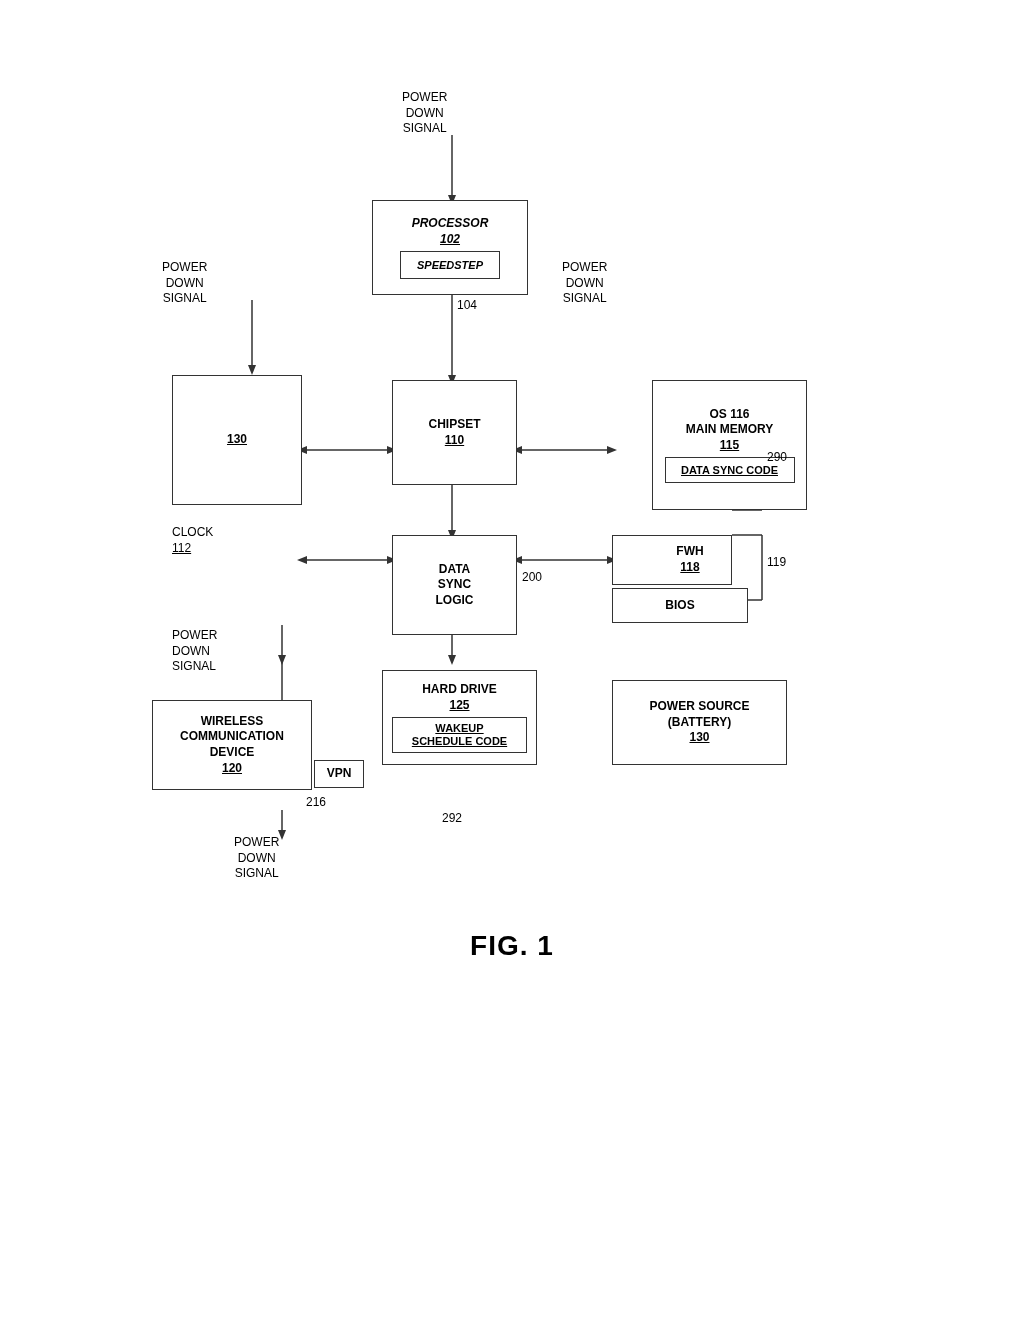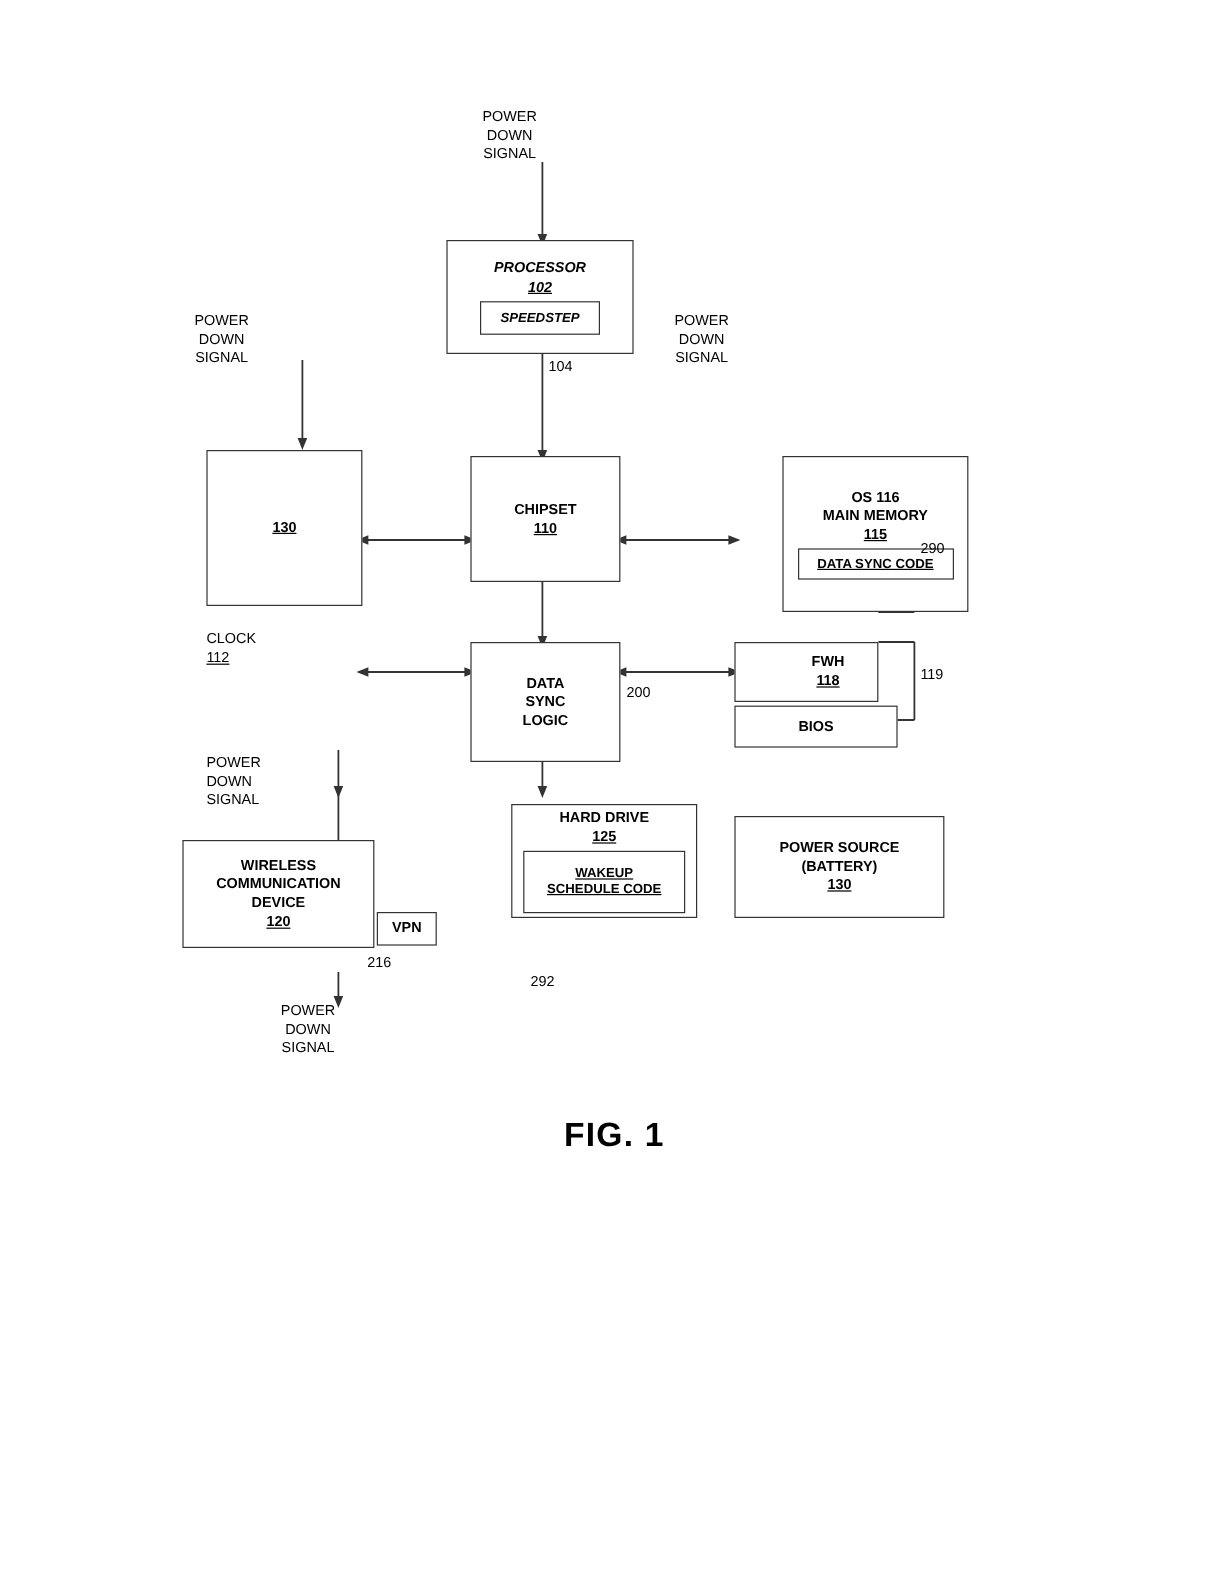--- a/index.html
+++ b/index.html
@@ -228,24 +228,24 @@
       <span>WIRELESS<br>COMMUNICATION<br>DEVICE</span>
       <span class="underline">120</span>
     </div>
 
     <div class="box" style="left: 232px; top: 680px; width: 50px; height: 28px;">
       <span>VPN</span>
     </div>
 
     <div class="label-text" style="left: 224px; top: 715px; font-size:12px;">216</div>
 
-    <div class="box" style="left: 300px; top: 590px; width: 155px; height: 95px; margin-left: 44px;">
+    <div class="box" style="left: 300px; top: 590px; width: 155px; height: 95px;">
       <span>HARD DRIVE</span>
       <span class="underline">125</span>
-      <div class="box" style="position:relative; width:135px; height:52px; margin-top:4px; border:1.5px solid #333;">
+      <div class="box" style="position:relative; width:135px; height:36px; margin-top:4px; border:1.5px solid #333;">
         <span style="font-size:11px; text-decoration:underline; line-height:1.2;">WAKEUP<br>SCHEDULE CODE</span>
       </div>
     </div>
 
     <div class="label-text" style="left: 360px; top: 692px; font-size:12px;margin-top:39px;">292</div>
 
     <div class="box" style="left: 530px; top: 600px; width: 175px; height: 85px;">
       <span>POWER SOURCE<br>(BATTERY)</span>
       <span class="underline">130</span>
     </div>

